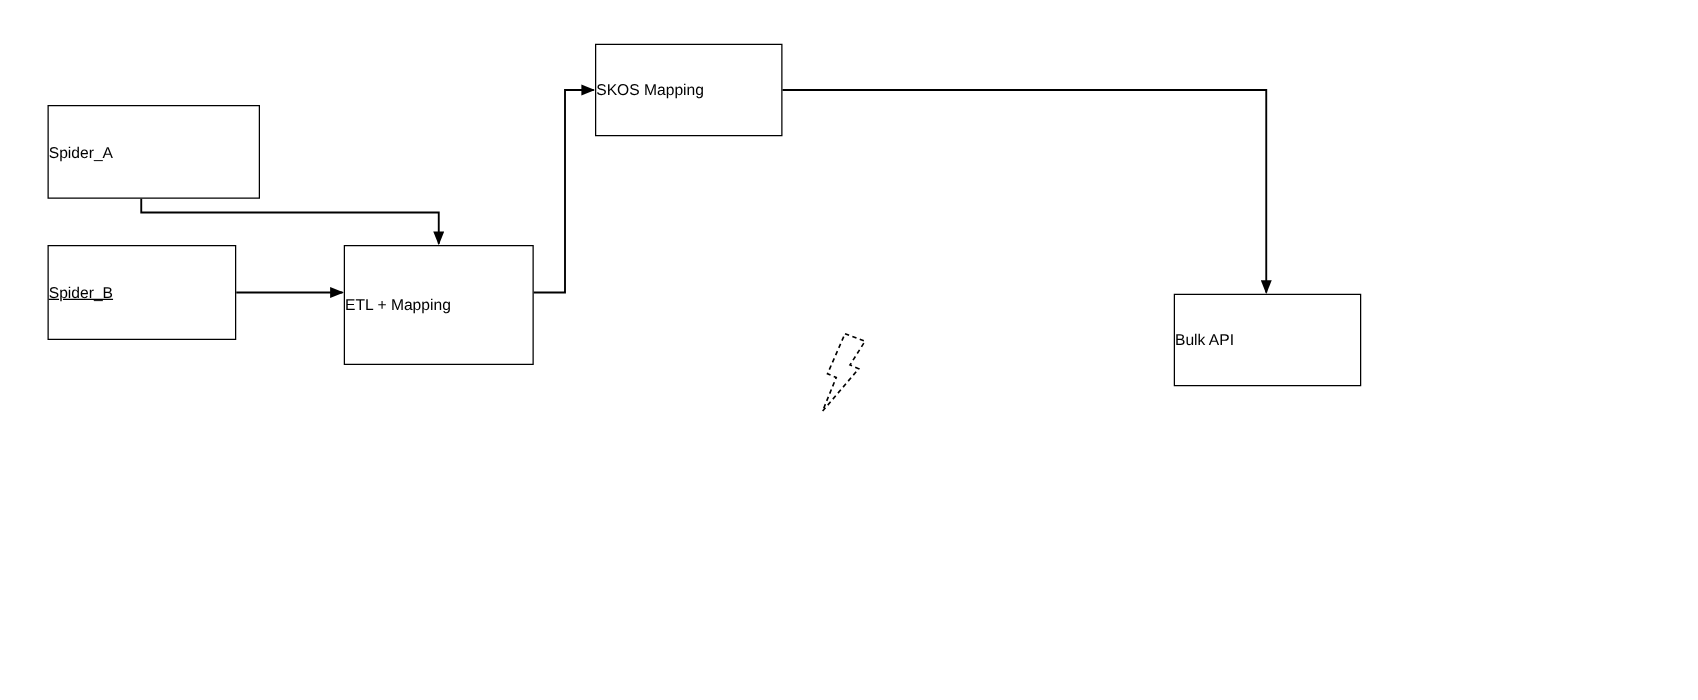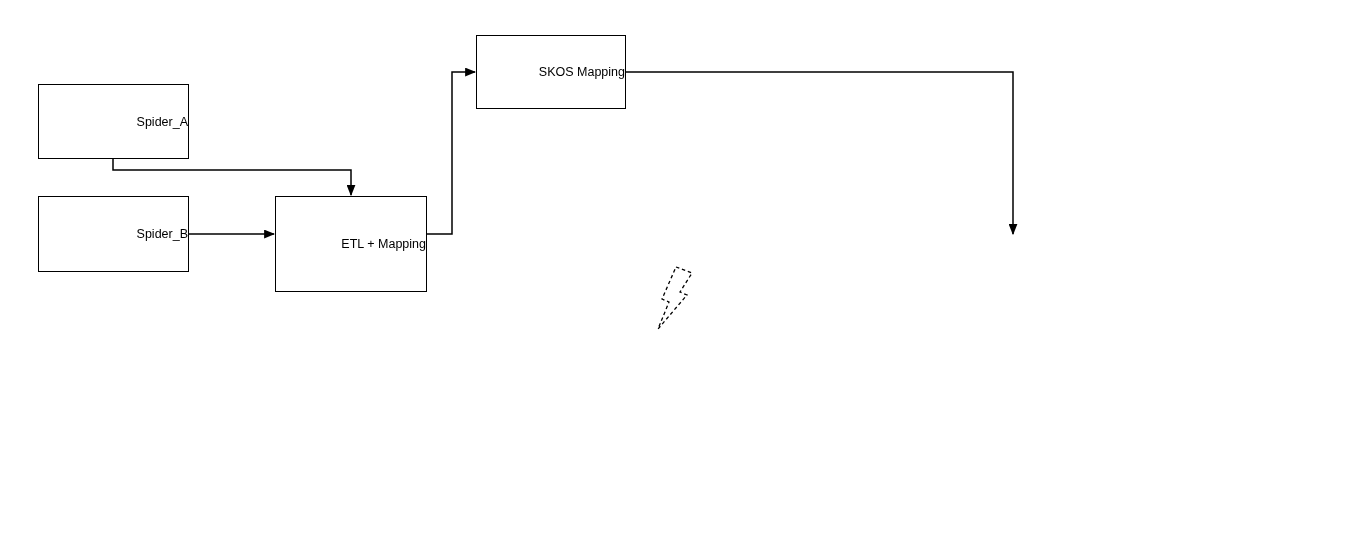--- a/index.html
+++ b/index.html
@@ -17,30 +17,30 @@
     color: #000000;
     overflow: hidden;
   }
   .node {
     position: absolute;
     box-sizing: border-box;
     background: #ffffff;
     border: 1.5px solid #000000;
     display: flex;
     align-items: center;
-    justify-content: flex-end;
+    justify-content: flex-start;
     text-align: center;
     line-height: 16px;
   }
   .node.dashed {
     border-style: dashed;
   }
   
-  #node-spider-a   { left: 38px;  top: 84px;  width: 151px; height: 75px; z-index: 2; }
-  #node-spider-b   { left: 38px;  top: 196px; width: 151px; height: 76px; z-index: 2; }
+  #node-spider-a   { left: 38px;  top: 84px;  width: 170px; height: 75px; z-index: 2; }
+  #node-spider-b   { left: 38px;  top: 196px; width: 151px; height: 76px; z-index: 2; text-decoration: underline; }
   #node-etl        { left: 275px; top: 196px; width: 152px; height: 96px; z-index: 2; }
   #node-skos       { left: 476px; top: 35px;  width: 150px; height: 74px; z-index: 2; }
   #node-edu       { left: 951px; top: 272px; width: 362px; height: 212px; z-index: 1; }
   #node-bulk-api   { left: 939px; top: 235px; width: 150px; height: 74px; z-index: 2; }
   #node-interceptors { left: 700px; top: 272px; width: 250px; height: 62px; z-index: 3; }
   #edges-layer {
     position: absolute;
     left: 0; top: 0;
     width: 1358px; height: 560px;
     z-index: 4;
@@ -58,20 +58,23 @@
     stroke-width: 1.5;
   }
   .interceptor-label-line { display: block; }
 </style>
 </head>
 <body>
 
 <div id="canvas">
 
 
+  <div class="node" id="node-bulk-api">
+    <span>Bulk API</span>
+  </div>
 
 
   <div class="node" id="node-spider-a">
     <span>Spider_A</span>
   </div>
 
   <div class="node" id="node-spider-b">
     <span>Spider_B</span>
   </div>
 

